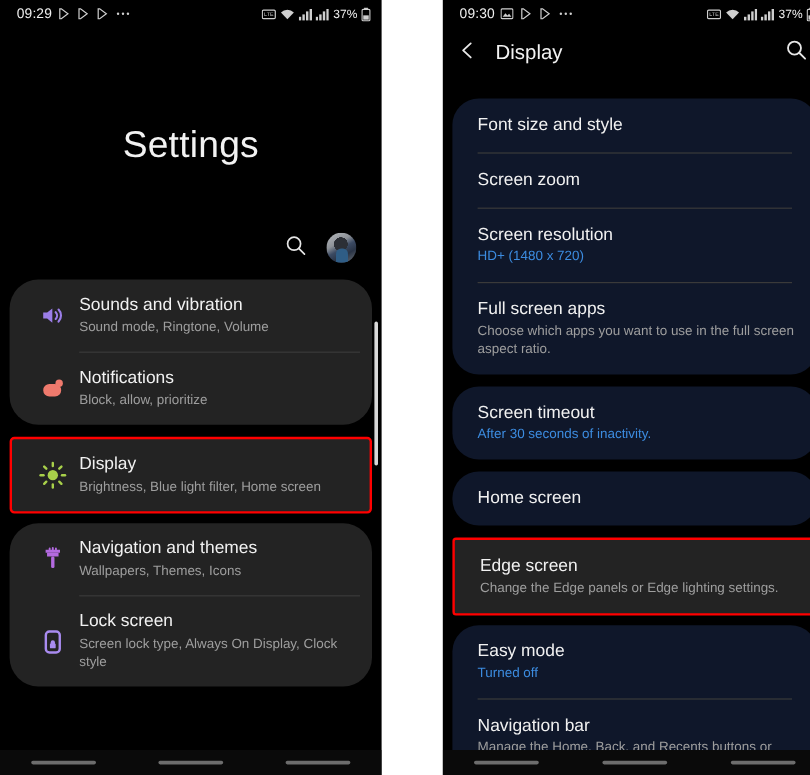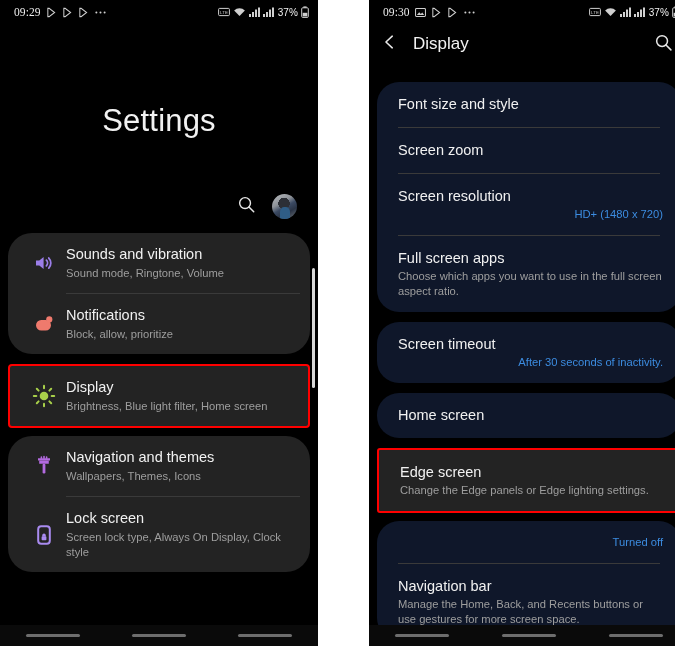--- a/index.html
+++ b/index.html
@@ -17,21 +17,21 @@
   }
   .phone-left  { left: 0px;   width: 318px; }
   .phone-right { left: 369px; width: 320px; }
 
   
   .statusbar {
     height: 24px; display: flex; align-items: center;
     padding: 0 9px 0 14px; color: #e8e8e8;
     font-size: 11.5px; letter-spacing: .1px;
   }
-  .sb-left  { display:flex; align-items:flex-end; gap:5px;font-family:Liberation Serif, serif; }
+  .sb-left  { display:flex; align-items:flex-start; gap:5px; }
   .sb-right { margin-left:auto; display:flex; align-items:center; gap:3px; }
   .sb-time { font-size:11.5px; color:#efefef; }
   .sb-ico { display:inline-flex; align-items:center; }
   .sb-pct { font-size:10px; color:#efefef; margin-left:1px; }
 
   
   .big-title {
     color:#f2f2f2; font-size:31px; font-weight:400;
     text-align:center; margin-top:79px; letter-spacing:.2px;
   }
@@ -53,21 +53,21 @@
   .list { margin-top:14px; }
   .card {
     background:#232323; border-radius:24px; margin:0 8px 10px 8px;
     overflow:hidden;
   }
   .row { display:flex; align-items:center; padding:12px 16px 12px 14px; min-height:50px; }
   .row-ic { width:44px; flex:none; display:flex; justify-content:center; align-items:center; }
   .row-tx { flex:1; min-width:0; }
   .row-title { color:#f1f1f1; font-size:14.5px; line-height:19px; }
   .row-sub { color:#9e9e9e; font-size:11.2px; line-height:15px; margin-top:2px; }
-  .row-sub.accent { color:#3c8ce0;text-align:right; }
+  .row-sub.accent { color:#3c8ce0; }
   .divider { height:1px; background:#3a3a3a; margin-left:58px; margin-right:10px; }
   .hl-wrap { position:relative; margin:0 8px 10px 8px; border:2px solid #ff0000;
              background:#232323; border-radius:4px; }
   .hl-wrap .row { padding:12px 16px 12px 12px; }
 
   
   .appbar { height:40px; display:flex; align-items:center; padding:0 16px 0 12px; }
   .appbar-title { color:#f2f2f2; font-size:17px; margin-left:14px; font-weight:400; }
   .appbar-search { margin-left:auto; }
   .rcard { background:#0f172a; border-radius:22px; margin:0 8px 10px 8px; overflow:hidden; }
@@ -387,20 +387,21 @@
 
       <div class="hl-wrap" style="border-radius:3px;">
         <div class="rrow">
           <div class="row-title">Edge screen</div>
           <div class="row-sub">Change the Edge panels or Edge lighting settings.</div>
         </div>
       </div>
 
       <div class="rcard" style="margin-top:-2px;">
         <div class="rrow">
+          <div class="row-title">Easy mode</div>
           <div class="row-sub accent">Turned off</div>
         </div>
         <div class="rdiv"></div>
         <div class="rrow">
           <div class="row-title">Navigation bar</div>
           <div class="row-sub">Manage the Home, Back, and Recents buttons or use gestures for more screen space.</div>
         </div>
       </div>
 
     </div>

